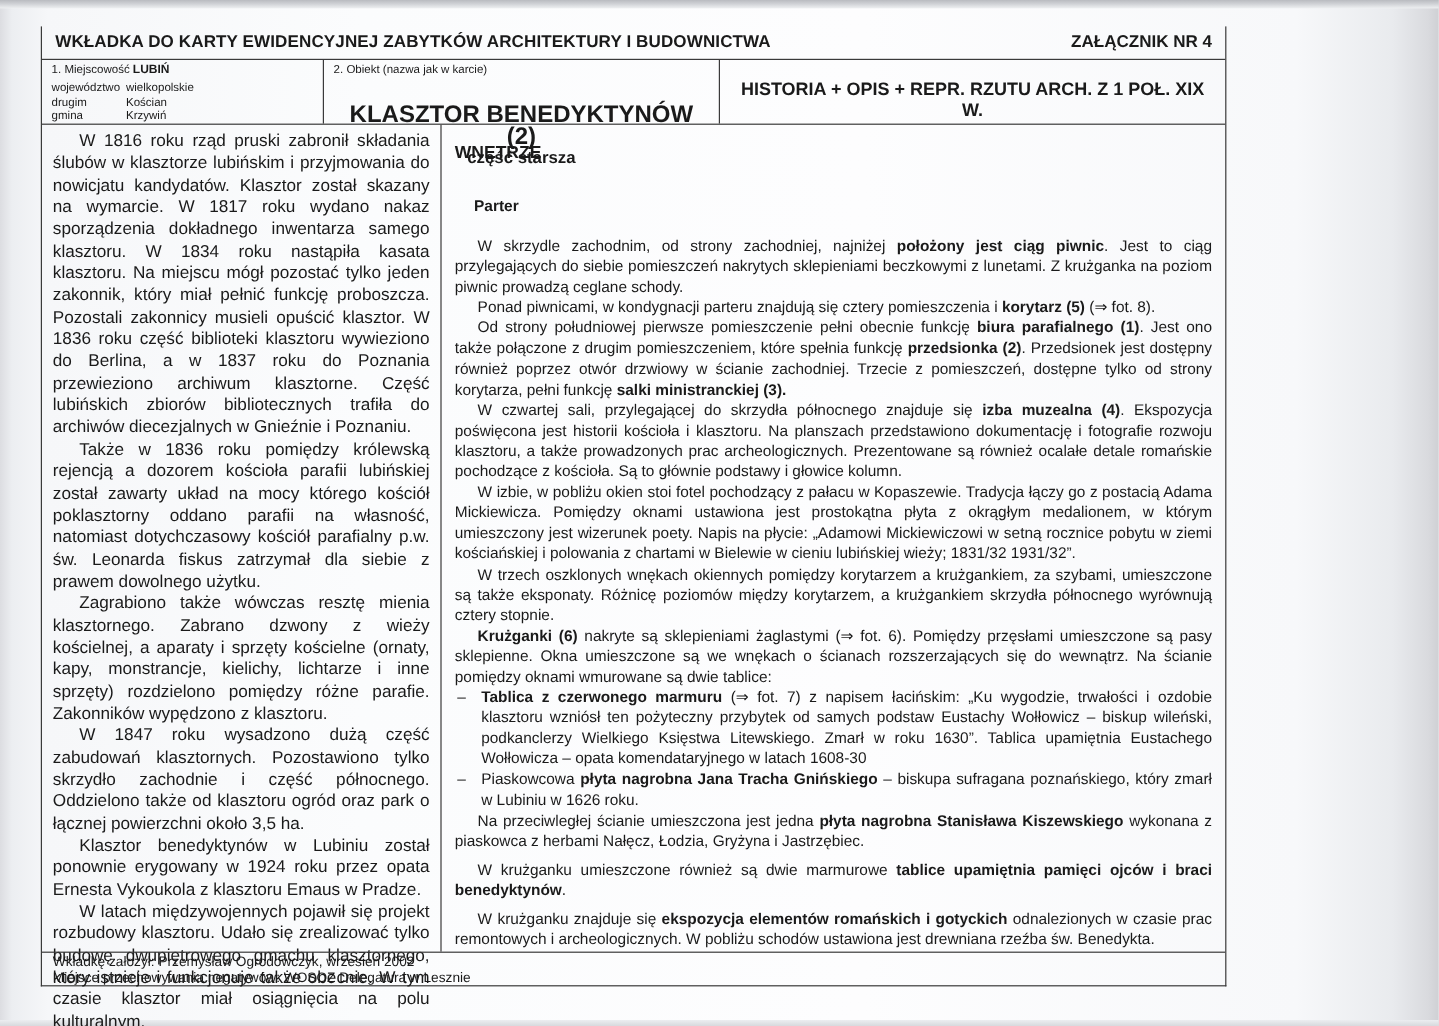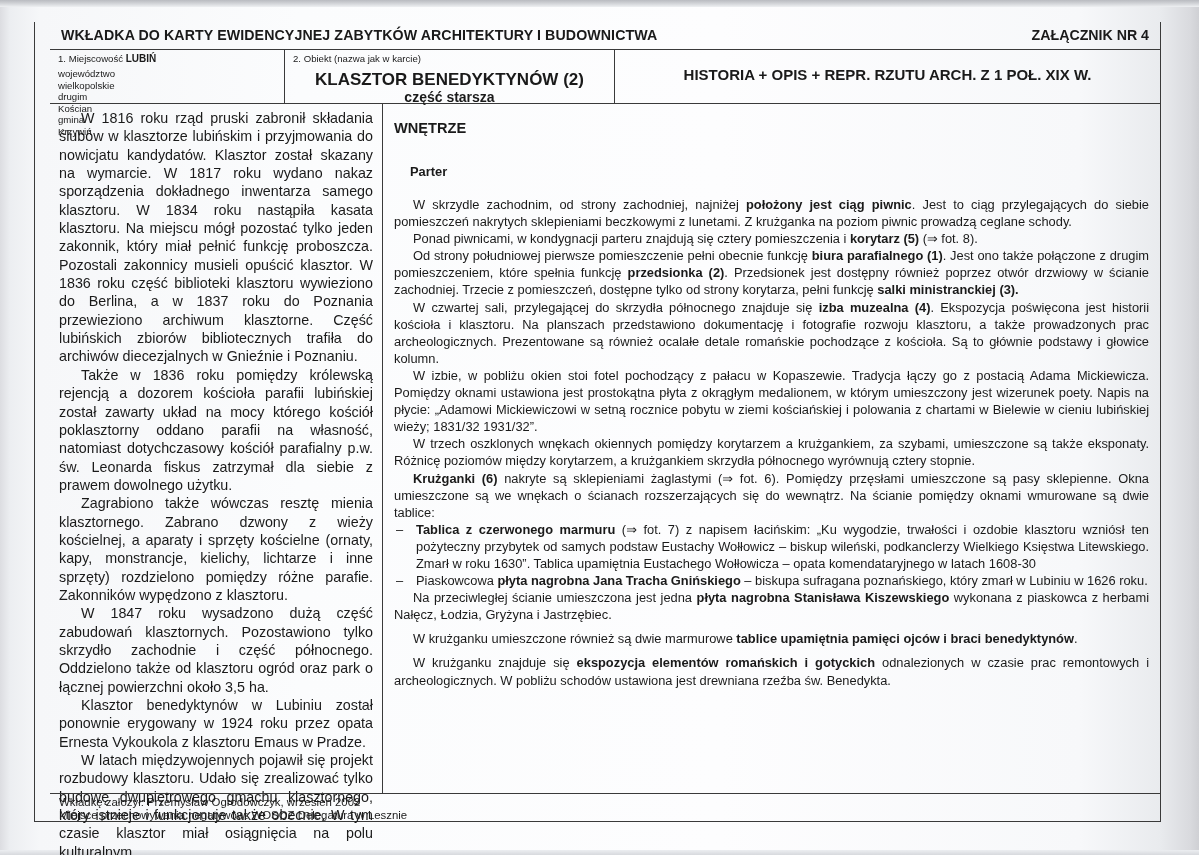--- a/index.html
+++ b/index.html
@@ -37,27 +37,26 @@
     left: 0; bottom: 0;
     width: 1199px; height: 5px;
     background: linear-gradient(to top, #d7d9dd 0%, #eceef1 100%);
   }
 
   
   #doc {
     position: absolute;
     left: 34px;
     top: 22px;
-    width: 1127px;
+    width: 988px;
     height: 800px;
     border: 1px solid #3a3a3a;
     border-top: 0;
     background: transparent;
     box-sizing: border-box;
-    padding-left: 15px;
   }
 
   
   .masthead {
     position: relative;
     height: 28px;
     border-bottom: 1px solid #3a3a3a;
     box-sizing: border-box;
   }
   .masthead-title {
@@ -101,27 +100,27 @@
   }
   .hcell-caption .strongplace {
     font-weight: bold;
     font-size: 10px;
   }
   .admin-table {
     margin-top: 3px;
     font-size: 9.6px;
     line-height: 11.5px;
   }
-  .admin-row { display: flex; flex-direction: column; }
+  .admin-row { display: flex; }
   .admin-key { width: 62px; }
   .admin-val { }
 
   .obj-name {
-    margin-top: 6px;
-    font-size: 17px;
+    margin-top: 22px;
+    font-size: 20px;
     font-weight: bold;
     line-height: 18px;
   }
   .obj-sub {
     font-size: 14px;
     font-weight: bold;
     line-height: 16px;
   }
   .content-name {
     margin-top: 13px;

